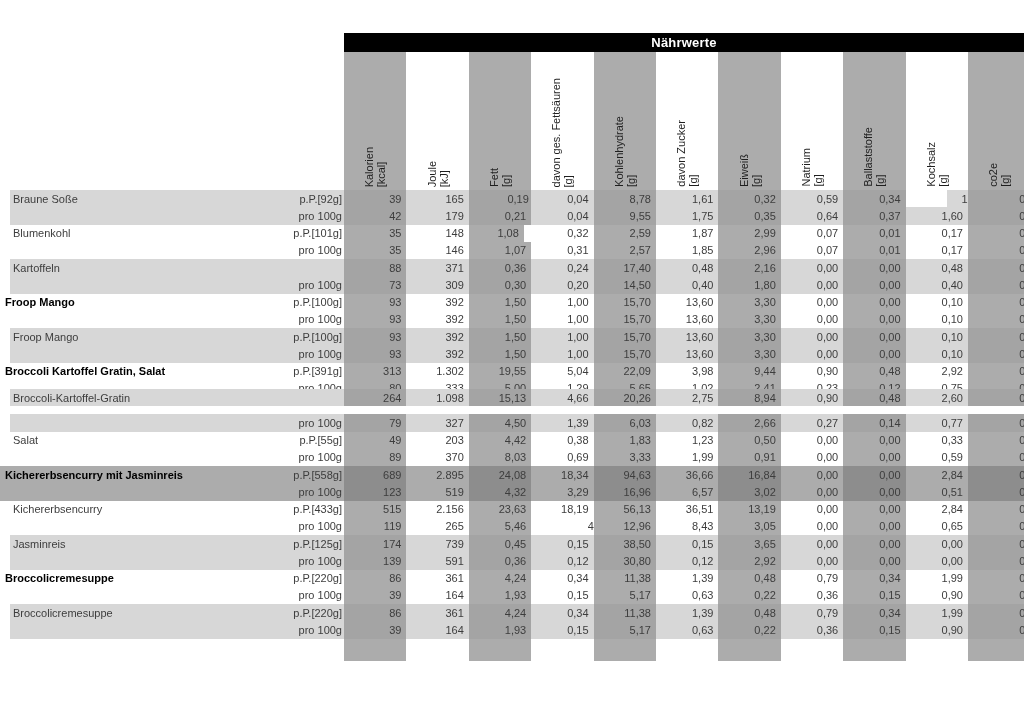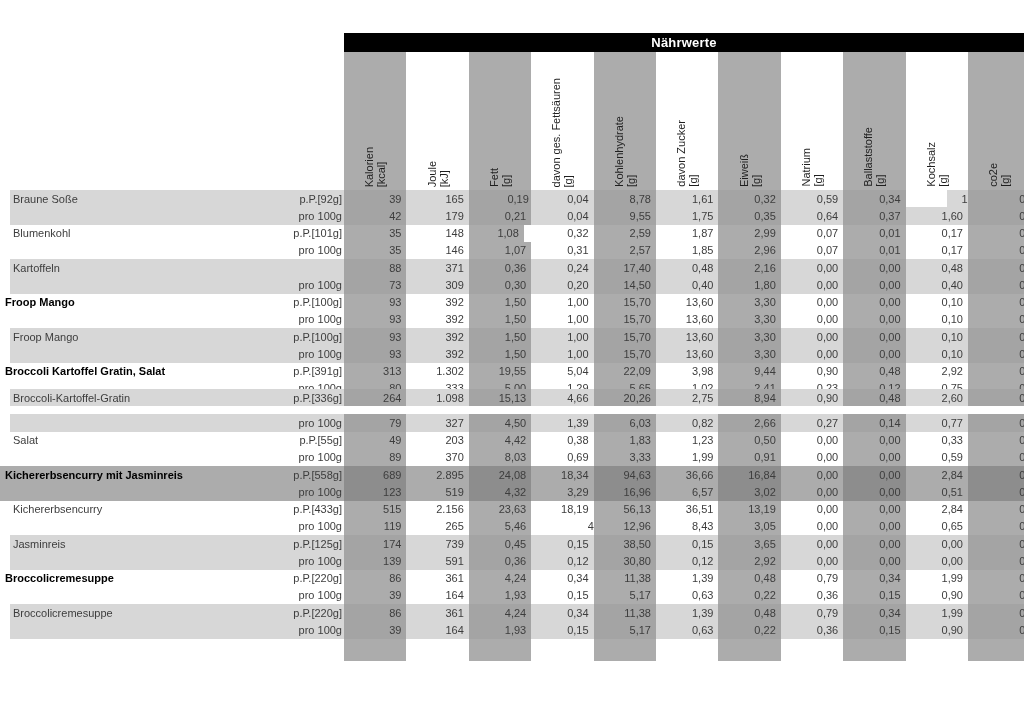--- a/index.html
+++ b/index.html
@@ -273,21 +273,20 @@
         <div class="cell" style="left: 656px; width: 62.4px;">1,02</div>
         <div class="cell" style="left: 718.4px; width: 62.4px; background: rgb(172, 172, 172);">2,41</div>
         <div class="cell" style="left: 780.8px; width: 62.4px;">0,23</div>
         <div class="cell" style="left: 843.2px; width: 62.4px; background: rgb(172, 172, 172);">0,12</div>
         <div class="cell" style="left: 905.6px; width: 62.4px;">0,75</div>
         <div class="cell" style="left: 968px; width: 62.4px; background: rgb(172, 172, 172);">0</div>
       </div>
       <div class="row" style="top: 389px; height: 17.25px;">
         <div class="band" style="left: 10px; width: 334px; background: rgb(215, 215, 215);"></div>
         <div class="ilabel" style="left: 13px;">Broccoli-Kartoffel-Gratin</div>
-        <div class="qty">p.P.[336g]</div>
         <div class="cell" style="left: 344px; width: 62.4px; background: rgb(164, 164, 164);">264</div>
         <div class="cell" style="left: 406.4px; width: 62.4px; background: rgb(215, 215, 215);">1.098</div>
         <div class="cell" style="left: 468.8px; width: 62.4px; background: rgb(164, 164, 164);">15,13</div>
         <div class="cell" style="left: 531.2px; width: 62.4px; background: rgb(215, 215, 215);">4,66</div>
         <div class="cell" style="left: 593.6px; width: 62.4px; background: rgb(164, 164, 164);">20,26</div>
         <div class="cell" style="left: 656px; width: 62.4px; background: rgb(215, 215, 215);">2,75</div>
         <div class="cell" style="left: 718.4px; width: 62.4px; background: rgb(164, 164, 164);">8,94</div>
         <div class="cell" style="left: 780.8px; width: 62.4px; background: rgb(215, 215, 215);">0,90</div>
         <div class="cell" style="left: 843.2px; width: 62.4px; background: rgb(164, 164, 164);">0,48</div>
         <div class="cell" style="left: 905.6px; width: 62.4px; background: rgb(215, 215, 215);">2,60</div>

